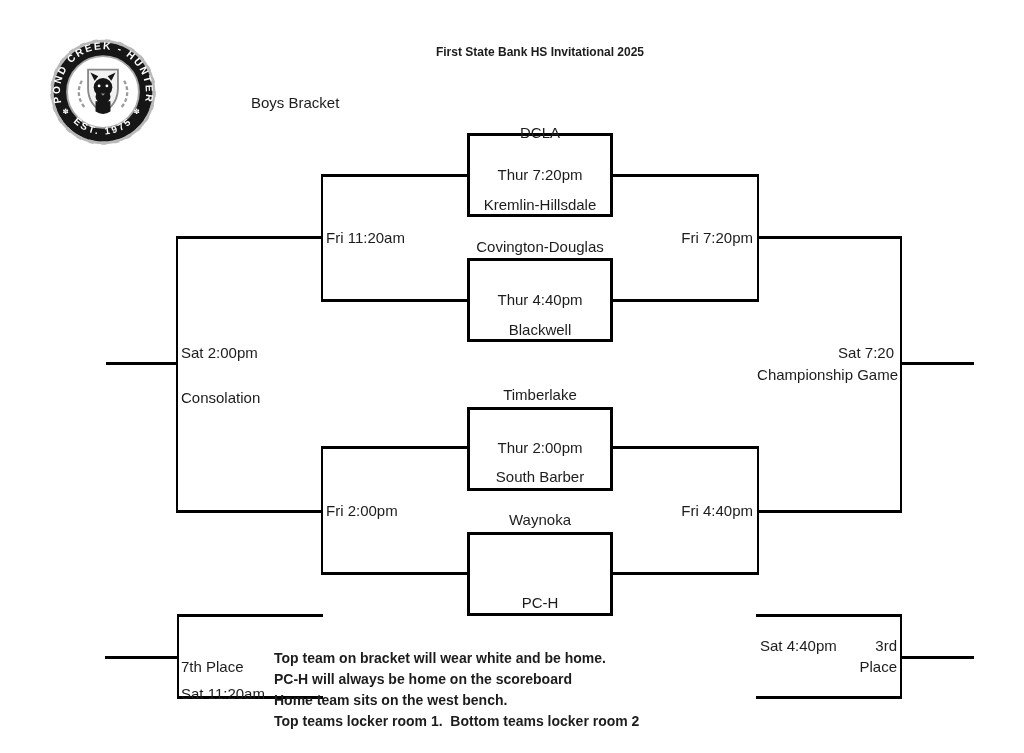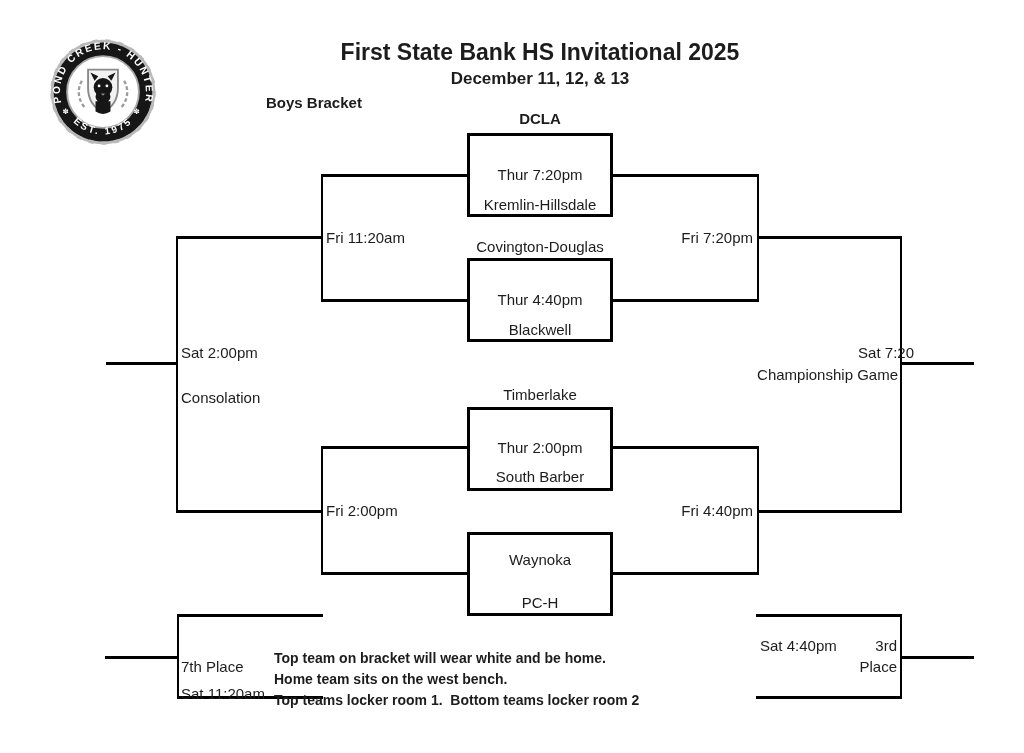--- a/index.html
+++ b/index.html
@@ -7,21 +7,21 @@
     position:relative;width:1024px;height:753px;background:#ffffff;overflow:hidden;
     font-family:"Liberation Sans",sans-serif;color:#1c1c1c;
   }
   .hline{position:absolute;height:3px;background:#000;}
   .vline{position:absolute;width:2px;background:#000;}
   .game-box{position:absolute;left:467px;width:146px;height:84px;border:3px solid #000;
     box-sizing:border-box;background:#fff;}
   .txt{position:absolute;font-size:15px;line-height:20px;height:20px;white-space:nowrap;}
   .gametxt{position:absolute;left:417px;width:246px;text-align:center;font-size:15px;line-height:20px;white-space:nowrap;}
   .rlab{text-align:right;}
-  .title{position:absolute;left:262px;width:556px;text-align:center;font-weight:bold;font-size:23px;line-height:24px;}
+  .title{position:absolute;left:262px;width:556px;text-align:center;font-weight:bold;font-size:12px;line-height:24px;}
   .subtitle{position:absolute;left:262px;width:556px;text-align:center;font-weight:bold;font-size:17px;line-height:22px;}
   .notes{position:absolute;left:274px;width:556px;top:637px;text-align:left;margin-top:11px;}
   .notes div{font-weight:bold;font-size:14px;line-height:21px;white-space:pre;}
   .logo{position:absolute;left:44px;top:36px;width:118px;height:112px;}
 </style>
 </head>
 <body>
 
 <div id="canvas">
 
@@ -53,41 +53,40 @@
         <ellipse cx="60" cy="65" rx="8" ry="7" fill="#161616"></ellipse>
         <path d="M 52,70 L 52,81 q 8,5 16,0 L 68,70 z" fill="#161616"></path>
         <circle cx="55.8" cy="53.5" r="1.5" fill="#ffffff"></circle>
         <circle cx="64.2" cy="53.5" r="1.5" fill="#ffffff"></circle>
         <path d="M 57.8,61.5 h4.4 l-2.2,2.6 z" fill="#8d8d8d"></path>
       </g>
     </svg>
   </div>
 
   <div class="title" style="top:40px;">First State Bank HS Invitational 2025</div>
-  <div class="subtitle" style="top:68px;">December 11, 12, &amp; 13</div>
-  <div class="txt" style="left:266px;top:93px;font-weight:bold;">Boys Bracket</div>
+  <div class="txt" style="left:251px;top:93px;">Boys Bracket</div>
 
   <div class="game-box" style="top:133px;"></div>
   <div class="game-box" style="top:258px;"></div>
   <div class="game-box" style="top:407px;"></div>
   <div class="game-box" style="top:532px;"></div>
 
-  <div class="gametxt" style="top:109px;font-weight:bold;">DCLA</div>
+  <div class="gametxt" style="top:123px;">DCLA</div>
   <div class="gametxt" style="top:165px;">Thur 7:20pm</div>
   <div class="gametxt" style="top:237px;">Covington-Douglas</div>
 
   <div class="gametxt" style="top:195px;">Kremlin-Hillsdale</div>
   <div class="gametxt" style="top:290px;">Thur 4:40pm</div>
   <div class="gametxt" style="top:320px;">Blackwell</div>
 
   <div class="gametxt" style="top:385px;">Timberlake</div>
   <div class="gametxt" style="top:438px;">Thur 2:00pm</div>
   <div class="gametxt" style="top:467px;">South Barber</div>
 
-  <div class="gametxt" style="top:510px;margin-top:40px;">Waynoka</div>
+  <div class="gametxt" style="top:510px;">Waynoka</div>
   <div class="gametxt" style="top:593px;">PC-H</div>
 
   <div class="hline" style="left:321px;top:174px;width:146px;"></div>
   <div class="hline" style="left:613px;top:174px;width:145px;"></div>
   <div class="hline" style="left:321px;top:299px;width:146px;"></div>
   <div class="hline" style="left:613px;top:299px;width:145px;"></div>
   <div class="hline" style="left:321px;top:446px;width:146px;"></div>
   <div class="hline" style="left:613px;top:446px;width:145px;"></div>
   <div class="hline" style="left:321px;top:572px;width:146px;"></div>
   <div class="hline" style="left:613px;top:572px;width:145px;"></div>
@@ -117,28 +116,29 @@
   <div class="hline" style="left:756px;top:696px;width:146px;"></div>
   <div class="hline" style="left:900px;top:656px;width:74px;"></div>
 
   <div class="txt" style="left:326px;top:228px;">Fri 11:20am</div>
   <div class="txt rlab" style="right:271px;top:228px;">Fri 7:20pm</div>
   <div class="txt" style="left:326px;top:501px;">Fri 2:00pm</div>
   <div class="txt rlab" style="right:271px;top:501px;">Fri 4:40pm</div>
 
   <div class="txt" style="left:181px;top:343px;">Sat 2:00pm</div>
   <div class="txt" style="left:181px;top:388px;">Consolation</div>
-  <div class="txt rlab" style="right:110px;top:343px;">Sat 7:20</div>
+  <div class="txt rlab" style="right:130px;top:343px;">Sat 7:20</div>
   <div class="txt rlab" style="right:126px;top:365px;">Championship Game</div>
 
   <div class="txt" style="left:181px;top:636px;margin-top:48px;">Sat 11:20am</div>
   <div class="txt" style="left:181px;top:657px;">7th Place</div>
   <div class="txt" style="left:760px;top:636px;">Sat 4:40pm</div>
   <div class="txt rlab" style="right:127px;top:636px;">3rd</div>
   <div class="txt rlab" style="right:127px;top:657px;">Place</div>
 
   <div class="notes">
     <div>Top team on bracket will wear white and be home.</div>
+    <div>PC-H will always be home on the scoreboard</div>
     <div>Home team sits on the west bench.</div>
     <div>Top teams locker room 1.  Bottom teams locker room 2</div>
   </div>
 
 </div>
 
 </body></html>

